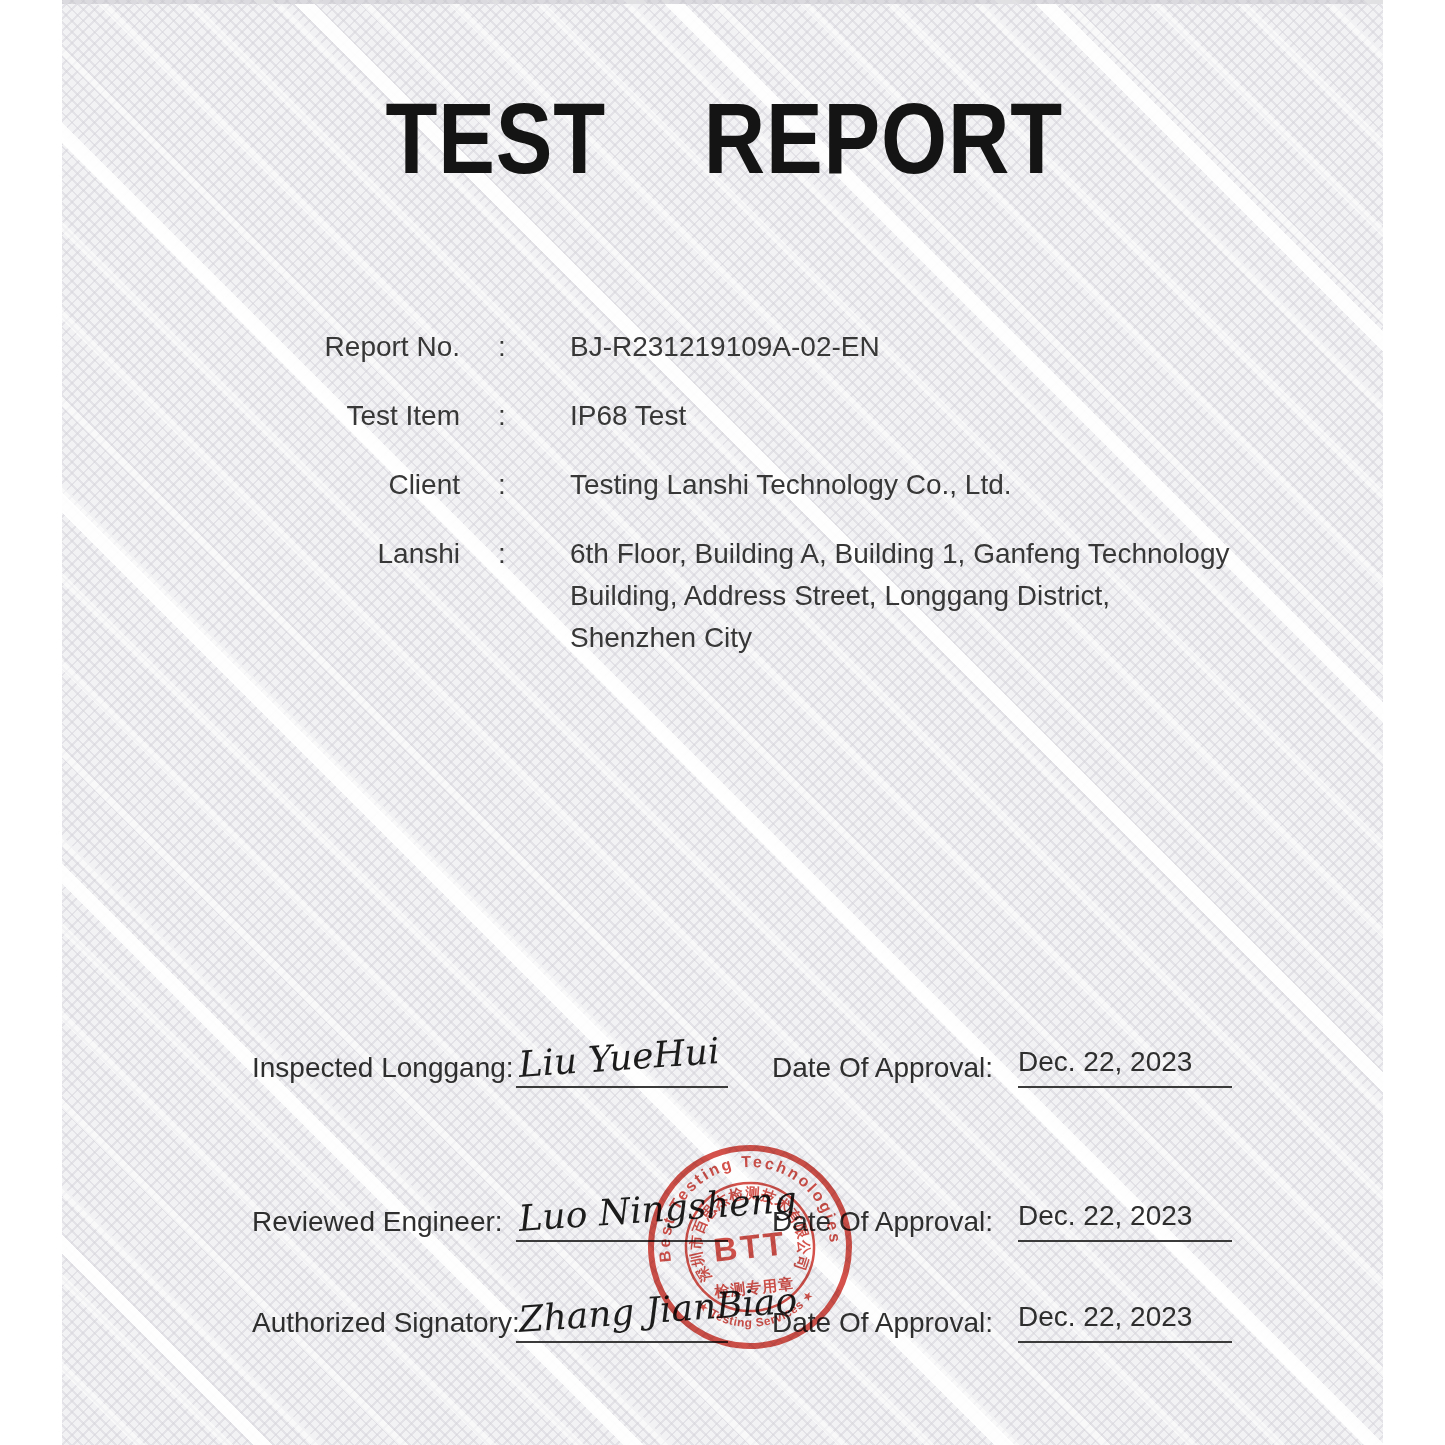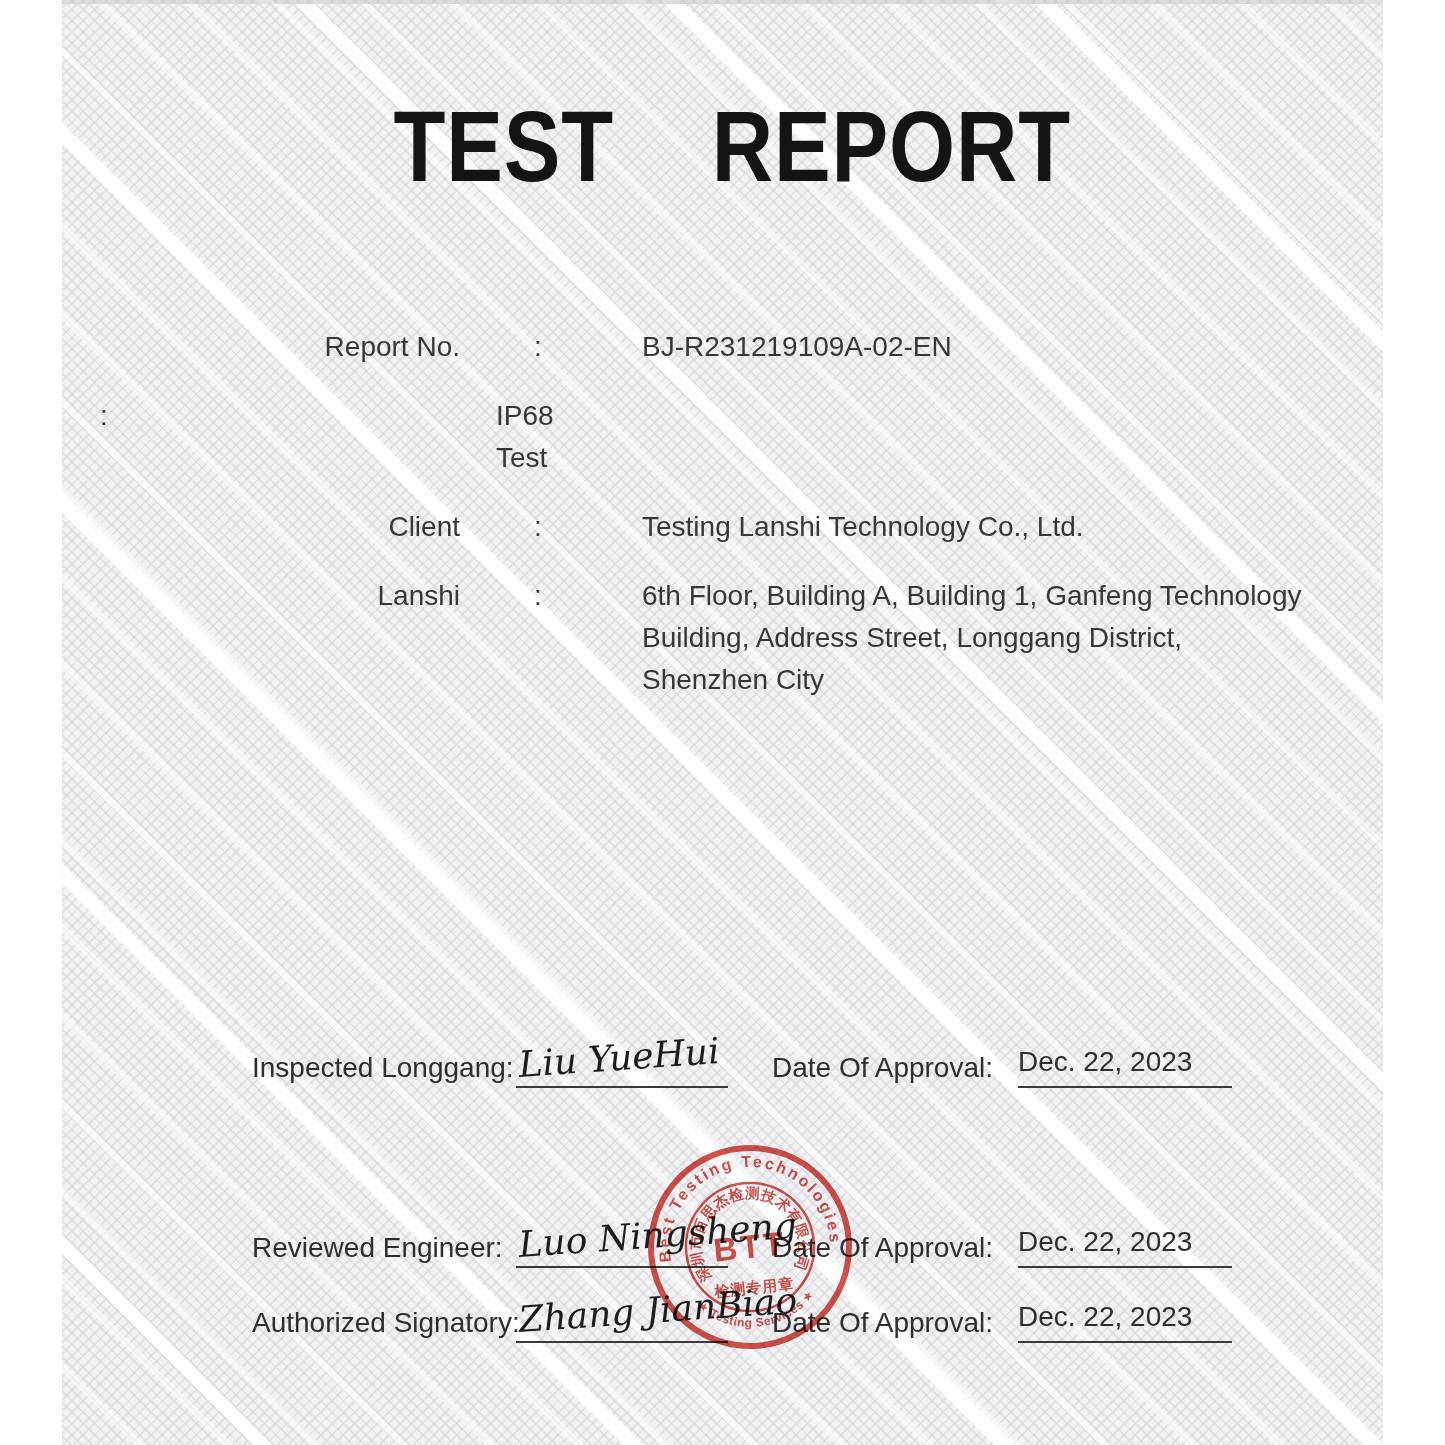--- a/index.html
+++ b/index.html
@@ -13,36 +13,36 @@
     position:absolute;left:62px;top:0;width:1321px;height:1445px;
     background-color:#f2f2f4;
     background-image:
       repeating-linear-gradient(45deg, transparent 0 138px, rgba(255,255,255,.92) 138px 152px, transparent 152px 262px),
       repeating-linear-gradient(45deg, transparent 0 55px, rgba(255,255,255,.55) 55px 62px),
       repeating-linear-gradient(45deg, rgba(208,208,215,.45) 0 2px, transparent 2px 8px),
       repeating-linear-gradient(-45deg, rgba(208,208,215,.45) 0 2px, transparent 2px 8px);
     border-top:4px solid rgba(190,190,198,.45);
   }
   .title{
-    position:absolute;top:76px;left:0;width:100%;margin:16px;
+    position:absolute;top:76px;left:0;width:100%;margin:8px;
     display:flex;justify-content:center;gap:46px;
     font-size:100px;font-weight:bold;color:#141414;line-height:1;
     letter-spacing:1px;
   }
   .title span{display:inline-block;transform:scaleX(.85);}
 
   .fields{position:absolute;left:0;top:322px;width:100%;font-size:28px;color:#373737;}
-  .field-row{display:grid;grid-template-columns:398px 110px 665px;line-height:42px;margin-bottom:27px;gap:36px;}
+  .field-row{display:grid;grid-template-columns:398px 110px 665px;line-height:42px;margin-bottom:27px;}
   .f-label{text-align:right;}
   .f-colon{padding-left:38px;}
   .f-value{}
 
   .sig-row{position:absolute;left:190px;height:46px;font-size:28px;color:#2e2e2e;display:flex;align-items:flex-end;white-space:nowrap;}
   .sig-row.r1{top:1038px;}
-  .sig-row.r2{top:1218px;}
+  .sig-row.r2{top:1192px;}
   .sig-row.r3{top:1293px;}
   .row-label{width:262px;line-height:40px;}
   .slot{position:relative;width:212px;margin-left:2px;border-bottom:2px solid #3a3a3a;height:46px;}
   .signature{
     position:absolute;left:4px;bottom:1px;
     font-family:"DejaVu Serif",serif;font-style:italic;font-weight:500;
     font-size:36px;color:#1c1c1c;white-space:nowrap;
     transform:rotate(-4deg);transform-origin:left bottom;
   }
   .date-label{margin-left:44px;width:230px;line-height:40px;}
@@ -69,20 +69,21 @@
     <span>REPORT</span>
   </h1>
 
   <div class="fields">
     <div class="field-row">
       <div class="f-label">Report No.</div>
       <div class="f-colon">:</div>
       <div class="f-value">BJ-R231219109A-02-EN</div>
     </div>
     <div class="field-row">
+      <div class="f-label">Test Item</div>
       <div class="f-colon">:</div>
       <div class="f-value">IP68 Test</div>
     </div>
     <div class="field-row">
       <div class="f-label">Client</div>
       <div class="f-colon">:</div>
       <div class="f-value">Testing Lanshi Technology Co., Ltd.</div>
     </div>
     <div class="field-row">
       <div class="f-label">Lanshi</div>

